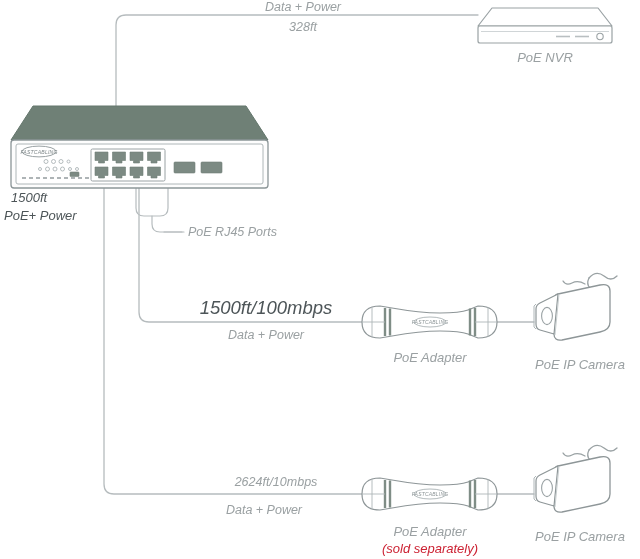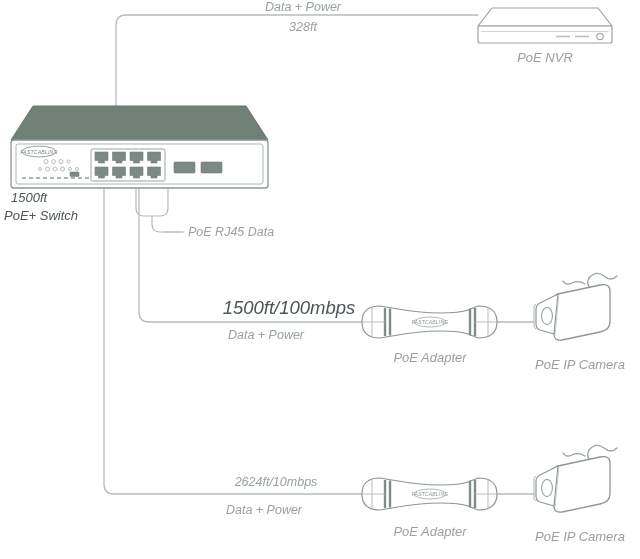--- a/index.html
+++ b/index.html
@@ -9,21 +9,21 @@
     -webkit-font-smoothing:antialiased;
   }
   #stage{position:absolute;inset:0;width:640px;height:559px;font-style:italic;}
   svg.layer{position:absolute;left:0;top:0;width:640px;height:559px;overflow:visible;}
   .lbl{position:absolute;white-space:nowrap;}
   .lbl-gray{color:#9aa0a2;}
   .lbl-dark{color:#4d5558;}
   .lbl-red{color:#cc2233;}
   .t12{font-size:12.5px;}
   .t13{font-size:13px;}
-  .t18{font-size:18.5px;margin-left:23px;}
+  .t18{font-size:18.5px;}
   .center{transform:translateX(-50%);}
 </style>
 </head>
 <body>
 
 <div id="stage">
 
   <svg class="layer" viewBox="0 0 640 559">
     <g fill="none" stroke="#b6bcbe" stroke-width="1.3" stroke-linecap="round">
 
@@ -203,29 +203,30 @@
       <line x1="559" y1="466" x2="555" y2="507" stroke="#c2c8ca" stroke-width="0.9"></line>
     </g>
   </svg>
 
   <div class="lbl lbl-gray t12 center" style="left:303px;top:0px;">Data + Power</div>
   <div class="lbl lbl-gray t12 center" style="left:303px;top:20px;text-align:right;">328ft</div>
 
   <div class="lbl lbl-gray t13 center" style="left:545px;top:50px;">PoE NVR</div>
 
   <div class="lbl lbl-dark t13" style="left:4px;top:190px;margin-left:7px;">1500ft</div>
-  <div class="lbl lbl-dark t13" style="left:4px;top:208px;">PoE+ Switch</div>
-
-  <div class="lbl lbl-gray t12" style="left:188px;top:225px;">PoE RJ45 Data</div>
+  <div class="lbl lbl-dark t13" style="left:4px;top:208px;">PoE+ Power</div>
+
+  <div class="lbl lbl-gray t12" style="left:188px;top:225px;">PoE RJ45 Ports</div>
 
   <div class="lbl lbl-dark t18 center" style="left:266px;top:297px;">1500ft/100mbps</div>
   <div class="lbl lbl-gray t12 center" style="left:266px;top:328px;">Data + Power</div>
 
   <div class="lbl lbl-gray t13 center" style="left:430px;top:350px;">PoE Adapter</div>
   <div class="lbl lbl-gray t13 center" style="left:580px;top:357px;">PoE IP Camera</div>
 
   <div class="lbl lbl-gray t12 center" style="left:276px;top:475px;">2624ft/10mbps</div>
   <div class="lbl lbl-gray t12 center" style="left:264px;top:503px;">Data + Power</div>
 
   <div class="lbl lbl-gray t13 center" style="left:430px;top:524px;">PoE Adapter</div>
+  <div class="lbl lbl-red t13 center" style="left:430px;top:541px;">(sold separately)</div>
   <div class="lbl lbl-gray t13 center" style="left:580px;top:529px;">PoE IP Camera</div>
 
 </div>
 
 </body></html>

